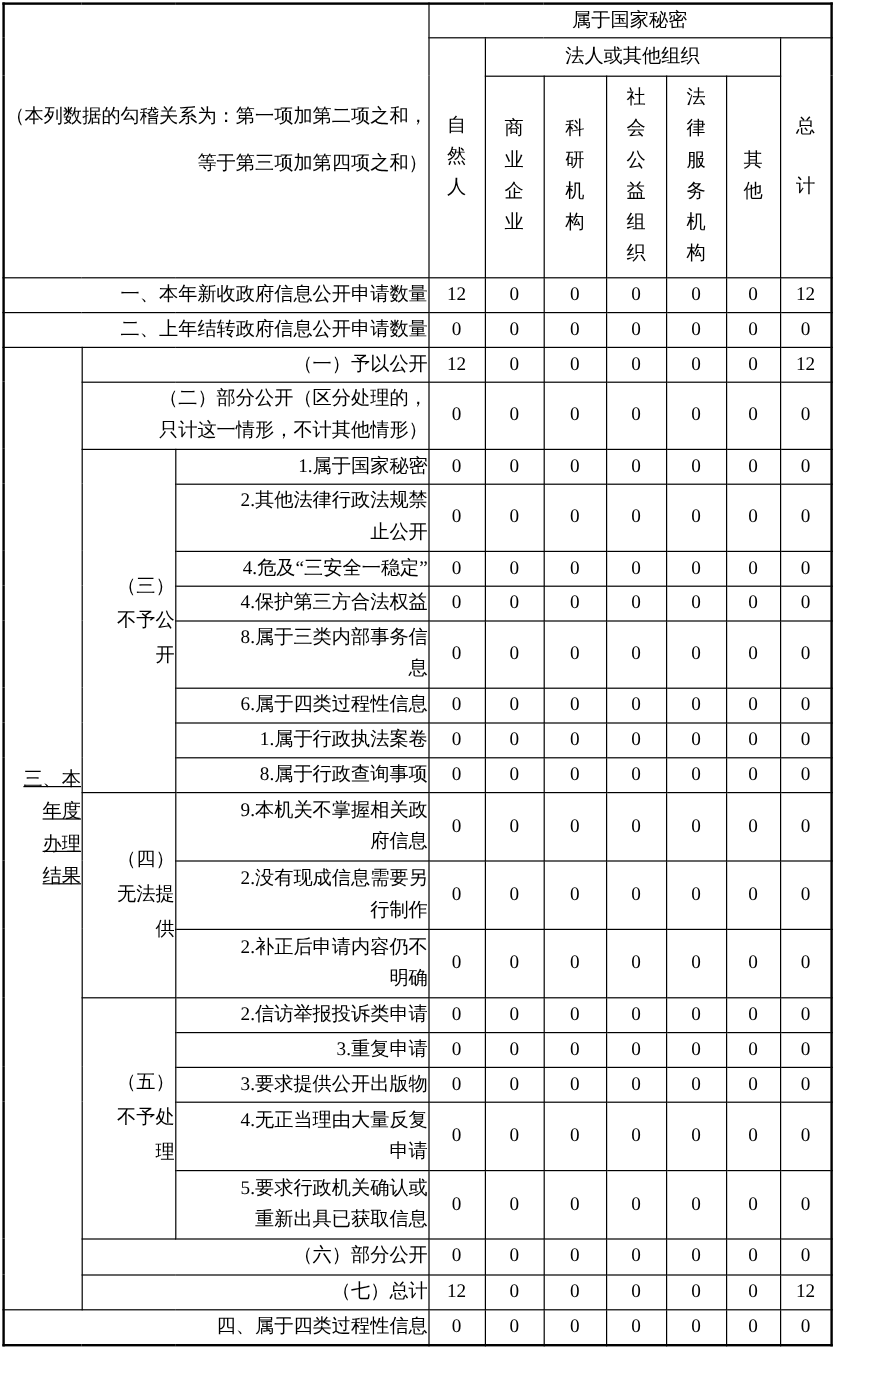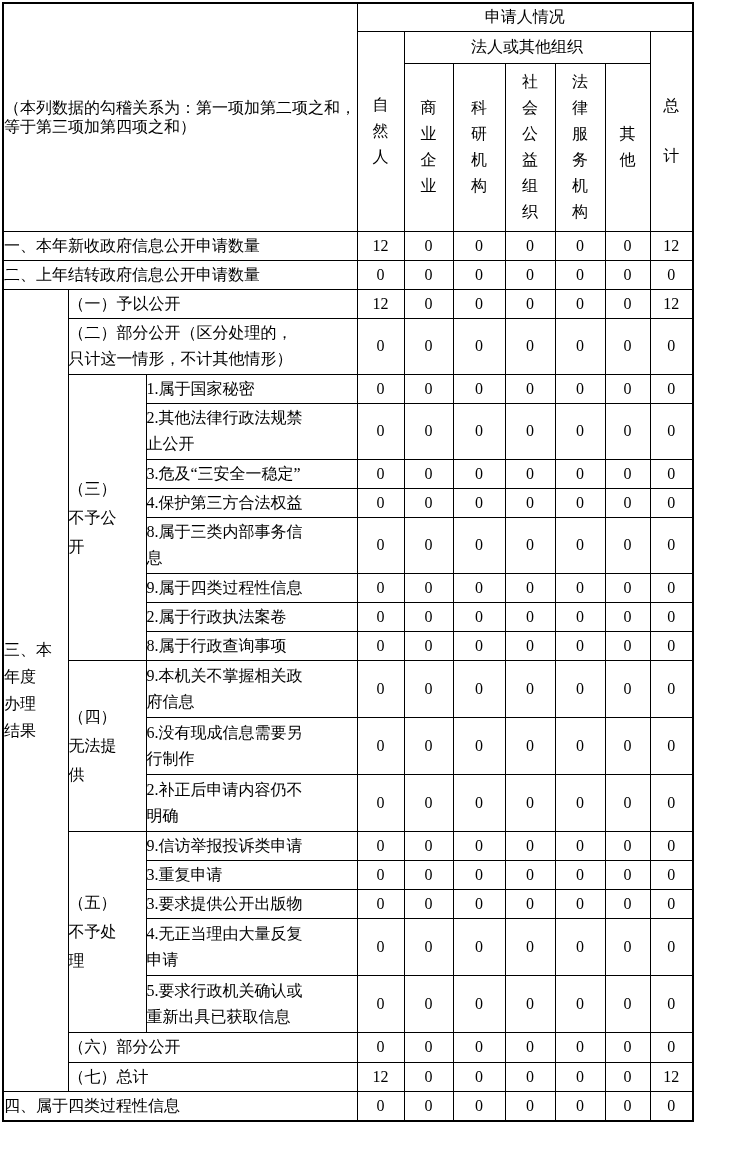--- a/index.html
+++ b/index.html
@@ -21,53 +21,54 @@
     border: 1px solid #000;
     font-weight: normal;
     font-size: 16px;
     padding: 0;
     vertical-align: middle;
     overflow: hidden;
   }
   
   .center { text-align: center; }
   .note-cell {
-    text-align: left;
+    text-align: right;
     vertical-align: middle;
     padding: 0 34px 0 6px;
-    line-height: 19px;
+    line-height: 39px;
     white-space: normal;
   }
   
   .vcell {
     text-align: center;
     vertical-align: middle;
     white-space: pre-line;
     line-height: 26px;
   }
   .vcell.total { line-height: 50px; }
   
   .label {
-    text-align: left;
+    text-align: right;
     white-space: pre-line;
     line-height: 26px;
     padding: 1px 3px 1px 6px;
     margin-top: 36px;
   }
   .sub  { padding-left: 8px; }
   .item { padding-left: 5px; }
   .grp  {
     padding-left: 9px;
     line-height: 29px;
     vertical-align: middle;
   }
   .sect {
     padding-left: 5px;
     line-height: 27px;
     vertical-align: middle;
+    text-decoration: underline;
   }
   .num { text-align: center; }
   
   .h28 { height: 28px; }
   .h29 { height: 29px; }
   .h30 { height: 30px; }
   .h32 { height: 32px; }
   .h56 { height: 56px; }
   .h57 { height: 57px; }
   .h168 { height: 168px; }
@@ -85,21 +86,21 @@
       <col style="width:52px">
     <col style="width:50px">
       <col style="width:50px">
       <col style="width:45px">
     <col style="width:43px">
   </colgroup>
 
   <tbody>
       <tr class="h28">
     <td class="note-cell" colspan="3" rowspan="3">（本列数据的勾稽关系为：第一项加第二项之和，等于第三项加第四项之和）</td>
-    <th class="center" colspan="7">申请人情况</th>
+    <th class="center" colspan="7">属于国家秘密</th>
   </tr>
   <tr class="h32">
     <th class="vcell" rowspan="2">自
 然
 人</th>
     <th class="center" colspan="5">法人或其他组织</th>
     <th class="vcell total" rowspan="2">总
 计</th>
   </tr>
   <tr class="h168">
@@ -194,21 +195,21 @@
 止公开</td>
     <td class="num">0</td>
         <td class="num">0</td>
         <td class="num">0</td>
         <td class="num">0</td>
         <td class="num">0</td>
         <td class="num">0</td>
         <td class="num">0</td>
   </tr>
   <tr class="h29">
-    <td class="label item">3.危及“三安全一稳定”</td>
+    <td class="label item">4.危及“三安全一稳定”</td>
     <td class="num">0</td>
         <td class="num">0</td>
         <td class="num">0</td>
         <td class="num">0</td>
         <td class="num">0</td>
         <td class="num">0</td>
         <td class="num">0</td>
   </tr>
   <tr class="h29">
     <td class="label item">4.保护第三方合法权益</td>
@@ -225,31 +226,31 @@
 息</td>
     <td class="num">0</td>
         <td class="num">0</td>
         <td class="num">0</td>
         <td class="num">0</td>
         <td class="num">0</td>
         <td class="num">0</td>
         <td class="num">0</td>
   </tr>
   <tr class="h29">
-    <td class="label item">9.属于四类过程性信息</td>
-    <td class="num">0</td>
-        <td class="num">0</td>
-        <td class="num">0</td>
-        <td class="num">0</td>
-        <td class="num">0</td>
-        <td class="num">0</td>
-        <td class="num">0</td>
-  </tr>
-  <tr class="h29">
-    <td class="label item">2.属于行政执法案卷</td>
+    <td class="label item">6.属于四类过程性信息</td>
+    <td class="num">0</td>
+        <td class="num">0</td>
+        <td class="num">0</td>
+        <td class="num">0</td>
+        <td class="num">0</td>
+        <td class="num">0</td>
+        <td class="num">0</td>
+  </tr>
+  <tr class="h29">
+    <td class="label item">1.属于行政执法案卷</td>
     <td class="num">0</td>
         <td class="num">0</td>
         <td class="num">0</td>
         <td class="num">0</td>
         <td class="num">0</td>
         <td class="num">0</td>
         <td class="num">0</td>
   </tr>
   <tr class="h29">
     <td class="label item">8.属于行政查询事项</td>
@@ -270,21 +271,21 @@
 府信息</td>
     <td class="num">0</td>
         <td class="num">0</td>
         <td class="num">0</td>
         <td class="num">0</td>
         <td class="num">0</td>
         <td class="num">0</td>
         <td class="num">0</td>
   </tr>
   <tr class="h57">
-    <td class="label item">6.没有现成信息需要另
+    <td class="label item">2.没有现成信息需要另
 行制作</td>
     <td class="num">0</td>
         <td class="num">0</td>
         <td class="num">0</td>
         <td class="num">0</td>
         <td class="num">0</td>
         <td class="num">0</td>
         <td class="num">0</td>
   </tr>
   <tr class="h57">
@@ -296,21 +297,21 @@
         <td class="num">0</td>
         <td class="num">0</td>
         <td class="num">0</td>
         <td class="num">0</td>
   </tr>
 
   <tr class="h29">
     <td class="label grp" rowspan="5">（五）
 不予处
 理</td>
-    <td class="label item">9.信访举报投诉类申请</td>
+    <td class="label item">2.信访举报投诉类申请</td>
     <td class="num">0</td>
         <td class="num">0</td>
         <td class="num">0</td>
         <td class="num">0</td>
         <td class="num">0</td>
         <td class="num">0</td>
         <td class="num">0</td>
   </tr>
   <tr class="h29">
     <td class="label item">3.重复申请</td>

